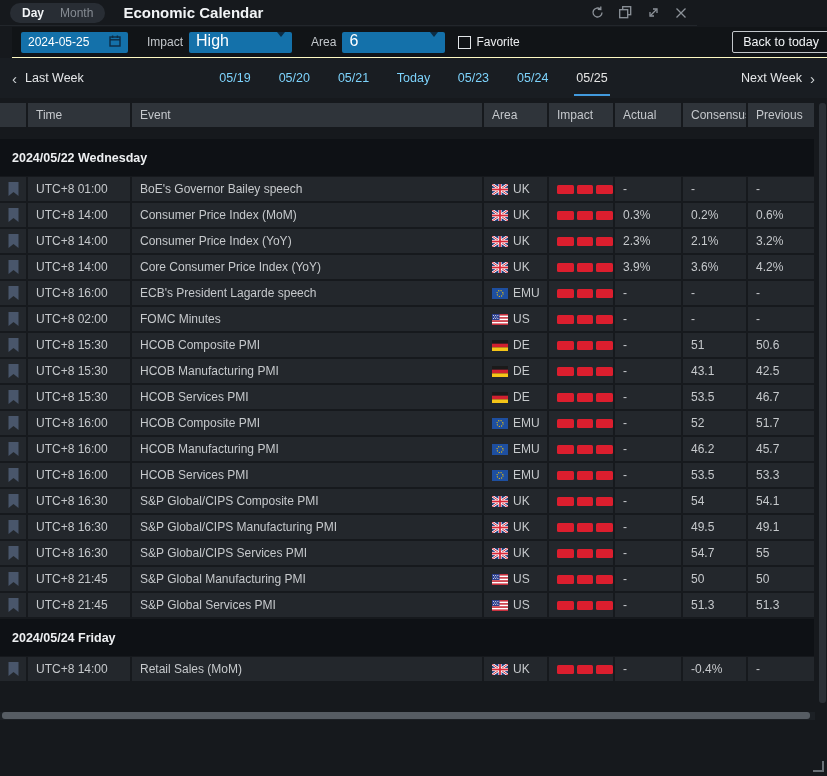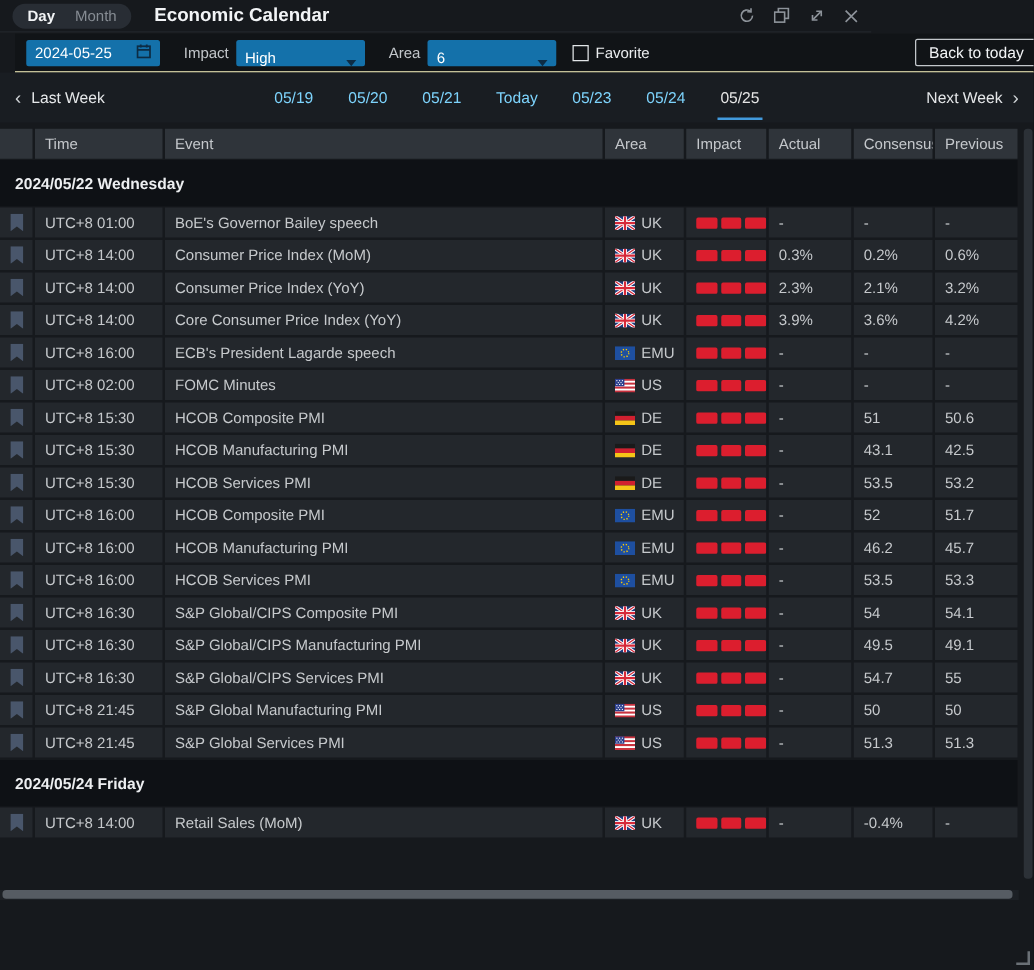--- a/index.html
+++ b/index.html
@@ -33,22 +33,22 @@
     background:#111417; border-bottom:1px solid #fef9c3;
   }
   .date-input {
     width:107px; height:21px; background:#1471aa; border-radius:2px;
     display:flex; align-items:center; justify-content:space-between;
     padding:0 7px; color:#ffffff; font-size:12px; cursor:pointer;
   }
   .flt-label { color:#c3c7cb; font-size:12px; margin-left:19px; margin-right:6px; }
   .select {
     width:103px; height:21px; background:#1471aa; border-radius:2px;
-    display:flex; align-items:flex-end; justify-content:space-between;
-    padding:0 7px; color:#ffffff; font-size:12px; cursor:pointer;
+    display:flex; align-items:flex-start; justify-content:space-between;
+    padding:0 7px; color:#ffffff; font-size:16px; cursor:pointer;
   }
   .caret-down {
     width:0; height:0; border-left:4px solid transparent;
     border-right:4px solid transparent; border-top:5px solid #0d2c44;
   }
   .fav-wrap { display:flex; align-items:center; margin-left:13px; gap:5px; cursor:pointer; }
   .checkbox { width:13px; height:13px; border:1.5px solid #e2e5e8; background:transparent; }
   .fav-label { color:#eceef0; font-size:12px; }
   .back-btn {
     margin-left:auto; height:22px; padding:0 10px; display:flex; align-items:center;
@@ -75,21 +75,21 @@
   .wk-next { margin-left:auto; }
   
   .table-area {
     position:absolute; top:98px; left:0; width:815px; height:614px; overflow:hidden;
   }
   .grid-row {
     display:grid; width:814px;
     grid-template-columns:26px 102px 350px 63px 64px 66px 63px 66px;
     column-gap:2px;
   }
-  .thead { margin-top:5px; margin-bottom:1px; height:24px; }
+  .thead { margin-top:5px; margin-bottom:12px; height:24px; }
   .thead .cell { background:#2f343a; color:#c5c8cc; font-size:12px; }
   .cell { display:flex; align-items:center; padding-left:8px; overflow:hidden; white-space:nowrap; }
   .group-header {
     width:814px; height:37px; background:#0e1115; color:#edeff1;
     font-size:12.5px; font-weight:bold; display:flex; align-items:center;
     padding-left:12px; margin-bottom:1px;
   }
   .trow { height:24px; margin-bottom:2px; cursor:default; }
   .trow .cell { background:#23272c; color:#c6c9cc; font-size:12px; }
   .trow .cell.bm { justify-content:center; padding-left:0; cursor:pointer; }
@@ -478,21 +478,21 @@
             </span>
             <span>DE</span>
           </div>
           <div class="cell impact-cell">
             <span class="impact-bar"></span>
             <span class="impact-bar"></span>
             <span class="impact-bar"></span>
           </div>
           <div class="cell">-</div>
           <div class="cell">53.5</div>
-          <div class="cell">53.2</div>
+          <div class="cell">46.7</div>
         </div>
         <div class="grid-row trow">
           <div class="cell bm">
             <svg width="11" height="14" viewBox="0 0 11 14">
               <path d="M0.5 0 h10 v14 l-5 -3.9 -5 3.9 z" fill="#49566b"></path>
             </svg>
           </div>
           <div class="cell">UTC+8 16:00</div>
           <div class="cell">HCOB Composite PMI</div>
           <div class="cell area-cell">

